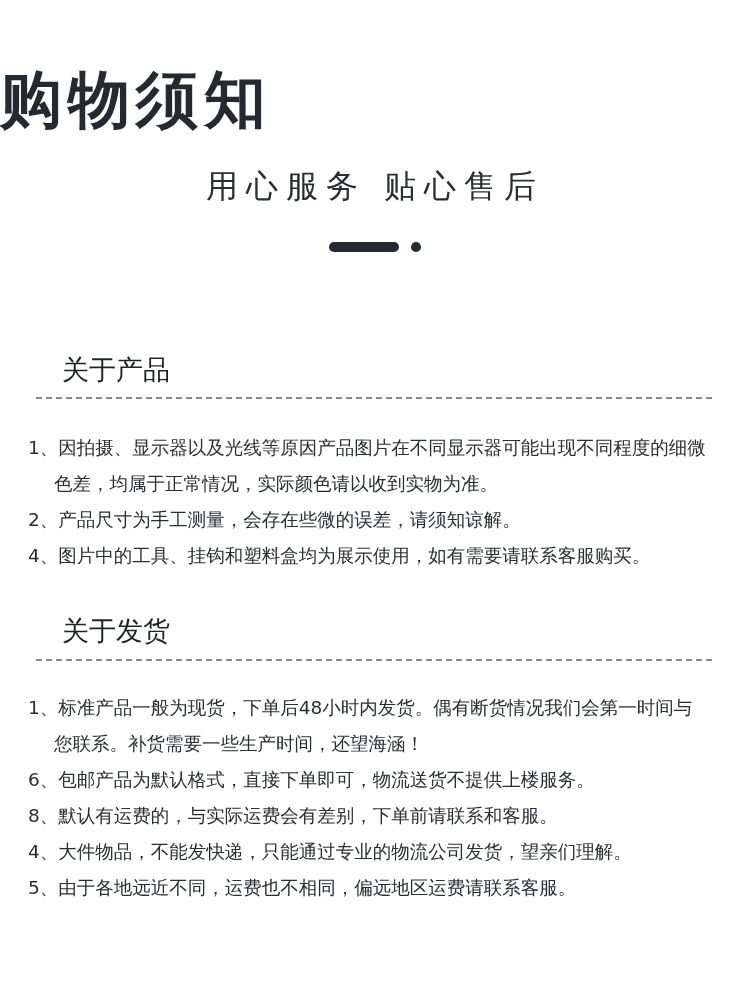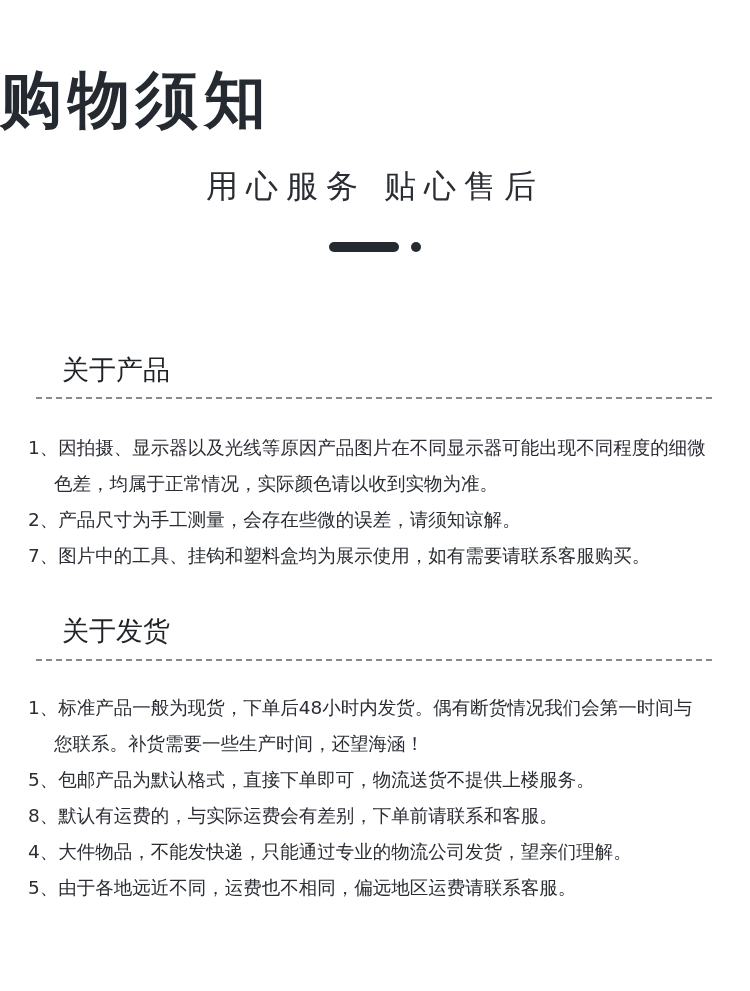--- a/index.html
+++ b/index.html
@@ -25,24 +25,24 @@
 <div class="deco">
   <span class="bar"></span>
   <span class="dot"></span>
 </div>
 
 <div class="section-title" style="top:352px">关于产品</div>
 <div class="divider" style="top:397px"></div>
 <ul class="list" style="top:426px">
   <li>1、因拍摄、显示器以及光线等原因产品图片在不同显示器可能出现不同程度的细微色差，均属于正常情况，实际颜色请以收到实物为准。</li>
   <li>2、产品尺寸为手工测量，会存在些微的误差，请须知谅解。</li>
-  <li>7、图片中的工具、挂钩和塑料盒均为展示使用，如有需要请联系客服购买。</li>
+  <li>4、图片中的工具、挂钩和塑料盒均为展示使用，如有需要请联系客服购买。</li>
 </ul>
 
 <div class="section-title" style="top:613px">关于发货</div>
 <div class="divider" style="top:659px"></div>
 <ul class="list" style="top:686px">
   <li>1、标准产品一般为现货，下单后48小时内发货。偶有断货情况我们会第一时间与您联系。补货需要一些生产时间，还望海涵！</li>
-  <li>5、包邮产品为默认格式，直接下单即可，物流送货不提供上楼服务。</li>
+  <li>6、包邮产品为默认格式，直接下单即可，物流送货不提供上楼服务。</li>
   <li>8、默认有运费的，与实际运费会有差别，下单前请联系和客服。</li>
   <li>4、大件物品，不能发快递，只能通过专业的物流公司发货，望亲们理解。</li>
   <li>5、由于各地远近不同，运费也不相同，偏远地区运费请联系客服。</li>
 </ul>
 
 </body></html>

